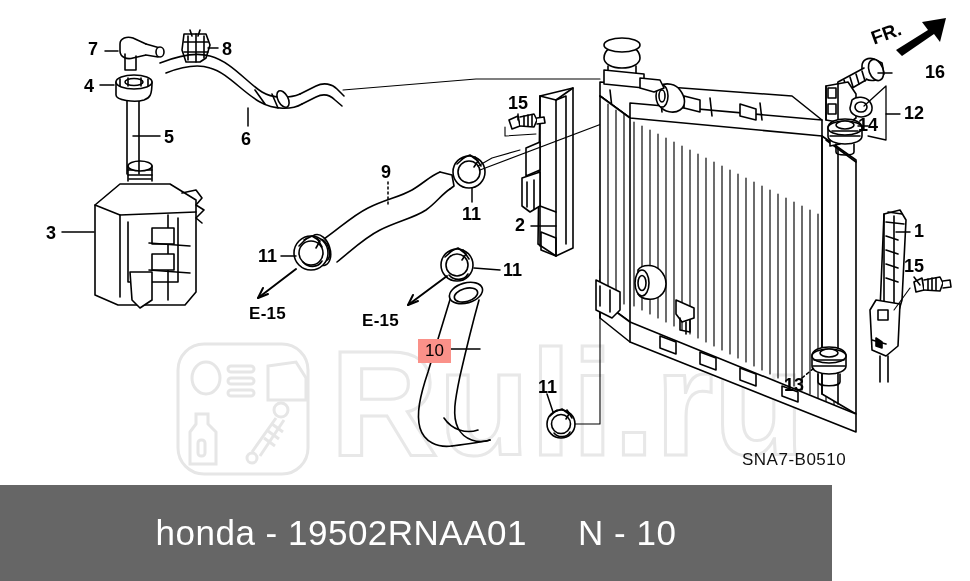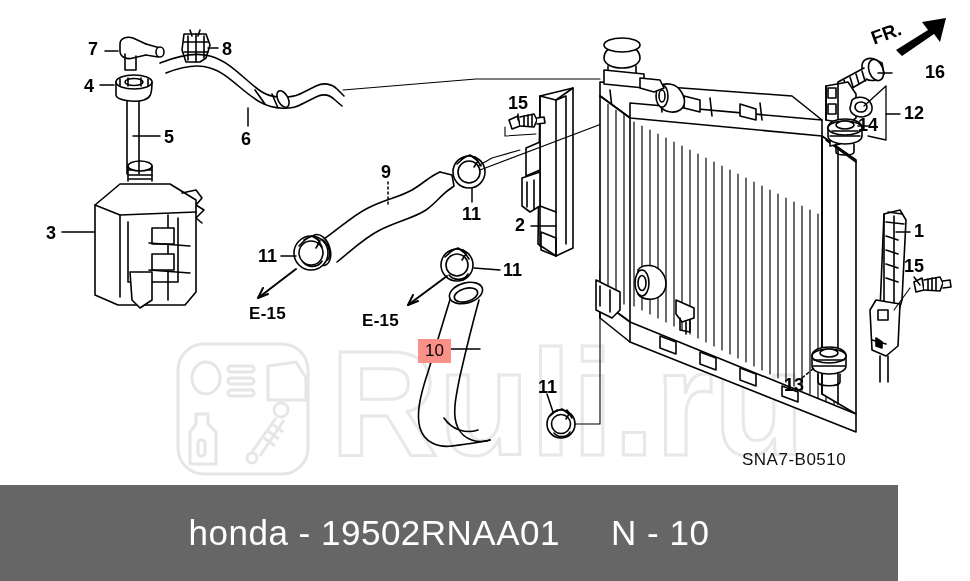--- a/index.html
+++ b/index.html
@@ -1,19 +1,19 @@
 <!DOCTYPE html>
 <html><head>
 <meta charset="utf-8">
 <style>
   html,body{margin:0;padding:0;background:#fff;}
   body{width:970px;height:581px;overflow:hidden;font-family:"Liberation Sans",sans-serif;}
   #page{position:relative;width:970px;height:581px;background:#fff;}
   #diagram{position:absolute;left:0;top:0;width:970px;height:485px;background:#fff;overflow:hidden;}
-  #footer{position:absolute;left:0;top:485px;width:898px;height:96px;background:#666666;
+  #footer{position:absolute;left:0;top:485px;width:832px;height:96px;background:#666666;
           display:flex;align-items:center;justify-content:center;}
   #footer .ftxt{color:#ffffff;font-size:35px;font-weight:400;letter-spacing:.5px;
                 font-family:"Liberation Sans",sans-serif;white-space:pre;}
   .lbl{position:absolute;font-family:"Liberation Sans",sans-serif;font-weight:bold;
        color:#000;font-size:17px;line-height:1;}
   .lbl.big{font-size:18px;}
   .lbl.e15{font-size:17px;letter-spacing:.3px;}
   .hl{position:absolute;font-family:"Liberation Sans",sans-serif;font-weight:normal;
       color:#000;font-size:17px;line-height:1;background:#fa9189;padding:3px 7px 4px 7px;}
   .code{position:absolute;font-family:Liberation Sans, sans-serif;font-size:17px;color:#111;letter-spacing:.5px;}

